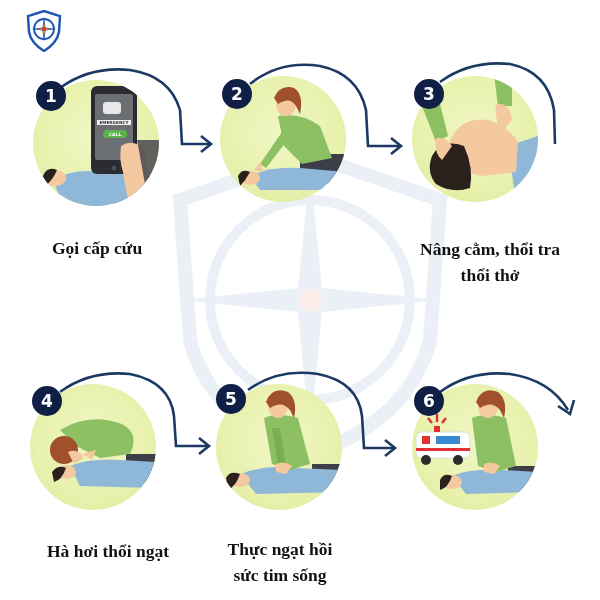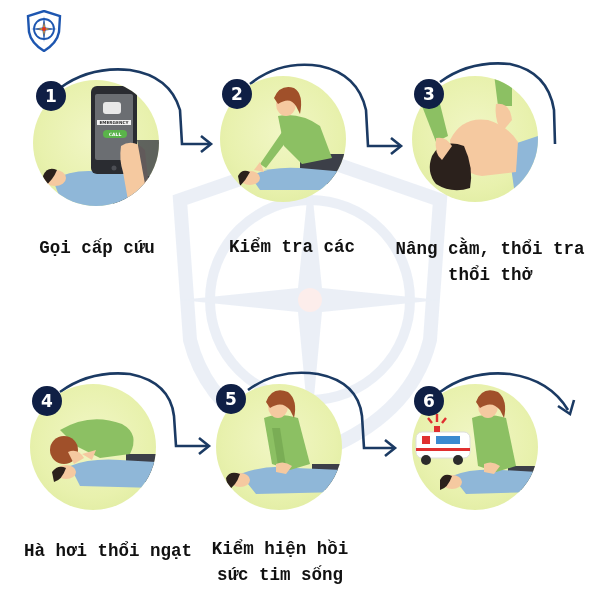--- a/index.html
+++ b/index.html
@@ -18,21 +18,21 @@
     }
     .arc { position: absolute; overflow: visible; pointer-events: none; }
     .badge {
       position: absolute; width: 30px; height: 30px; border-radius: 50%;
       background: #0f1f45; color: #ffffff; font-weight: bold; font-size: 17px;
       display: flex; align-items: center; justify-content: center;
       font-family: "DejaVu Sans", sans-serif; z-index: 3;
     }
     .caption {
       position: absolute; text-align: center; font-weight: bold; color: #111111;
-      font-size: 17.5px; line-height: 26px; font-family: Liberation Mono, monospace;
+      font-size: 17.5px; line-height: 26px; font-family: Liberation Serif, serif;
       white-space: nowrap; left: 50%; transform: translateX(-50%);
     }
     .illus { position: absolute; left: 0; top: 0; width: 126px; height: 126px; }
   </style>
 </head>
 <body>
 
 <svg class="watermark" viewBox="0 0 280 310">
   <path d="M140 5 L270 50 L260 190 Q240 270 140 305 Q40 270 20 190 L10 50 Z" fill="none" stroke="#2a5aa8" stroke-width="14"></path>
   <circle cx="140" cy="150" r="100" fill="none" stroke="#2a5aa8" stroke-width="10"></circle>
@@ -90,21 +90,20 @@
       <path d="M18 100 Q22 92 30 96 Q26 104 20 110 Z" fill="#2b211c"></path>
       <path d="M58 40 Q80 36 100 50 L112 82 L82 88 L64 70 Z" fill="#8cc063"></path>
       <path d="M62 56 L40 88 L46 92 L66 66 Z" fill="#8cc063"></path>
       <path d="M40 86 L34 94 L44 96 Z" fill="#f5c9a0"></path>
       <ellipse cx="66" cy="28" rx="10" ry="12" fill="#f5c9a0"></ellipse>
       <path d="M54 22 Q60 8 74 12 Q84 18 80 38 L76 30 Q70 20 58 28 Z" fill="#a0502a"></path>
     </svg>
   </div>
   <div class="badge" style="left:32px; top:19px;">2</div>
   <div class="caption" style="top:174px; left:102px;">
-    <div>Kiểm tra các</div>
   </div>
 </div>
 
 <div class="step" style="left:390px; top:60px; height:230px;">
   <svg class="arc" style="left:40px; top:0; width:150px; height:100px;" viewBox="0 0 150 100">
     <path d="M10 22 Q40 0 80 4 Q118 12 124 50 L125 84" fill="none" stroke="#1b3a63" stroke-width="2.6"></path>
   </svg>
   <div class="circle" style="left:22px; top:16px;">
     <svg class="illus" viewBox="0 0 126 126">
       <path d="M96 70 L126 60 L126 120 L104 126 Z" fill="#8fb7d8"></path>
@@ -159,21 +158,21 @@
       <path d="M10 94 Q14 86 24 90 Q20 102 12 106 Z" fill="#2b211c"></path>
       <path d="M48 34 Q62 28 82 34 L94 80 L74 86 L56 80 Z" fill="#8cc063"></path>
       <path d="M56 44 L62 82 L70 82 L64 44 Z" fill="#7aad55"></path>
       <path d="M60 80 Q68 76 76 82 L70 90 L60 88 Z" fill="#f5c9a0"></path>
       <ellipse cx="62" cy="22" rx="10" ry="12" fill="#f5c9a0"></ellipse>
       <path d="M50 18 Q56 2 72 8 Q82 16 78 34 L74 26 Q66 16 54 24 Z" fill="#a0502a"></path>
     </svg>
   </div>
   <div class="badge" style="left:26px; top:14px;">5</div>
   <div class="caption" style="top:166px; left:90px;">
-    <div>Kiểm hiện hồi</div>
+    <div>Thực ngạt hồi</div>
     <div>sức tim sống</div>
   </div>
 </div>
 
 <div class="step" style="left:390px; top:370px; height:220px;">
   <svg class="arc" style="left:40px; top:0; width:160px; height:100px;" viewBox="0 0 160 100">
     <path d="M10 22 Q40 0 80 4 Q120 10 138 40" fill="none" stroke="#1b3a63" stroke-width="2.6"></path>
     <path d="M128 36 L140 44 L144 30" fill="none" stroke="#1b3a63" stroke-width="2.6"></path>
   </svg>
   <div class="circle" style="left:22px; top:14px;">

